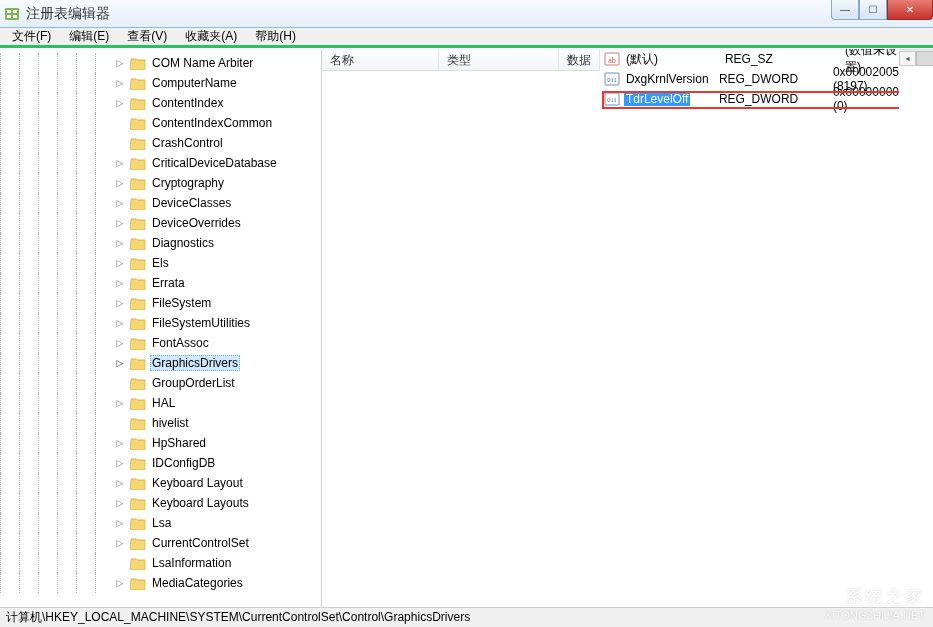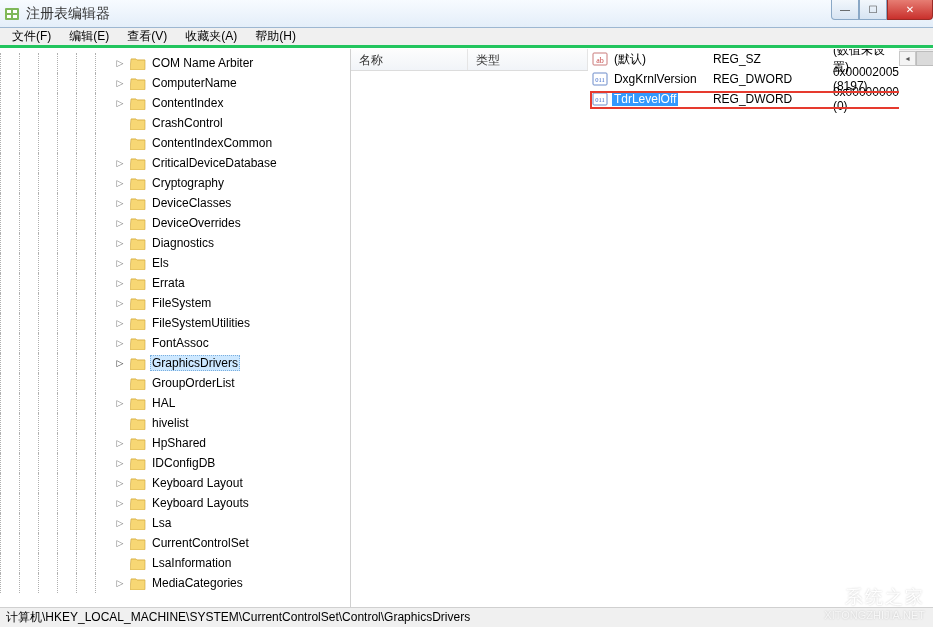--- a/index.html
+++ b/index.html
@@ -149,37 +149,37 @@
             <span class="gline"></span>
             <span class="gline"></span>
             <span class="gline"></span>
             <span class="gline"></span>
           </span>
           <span class="expander"></span>
           <svg class="folder-icon" viewBox="0 0 16 14">
             <path d="M1 3 h5 l1 1 h8 v9 a1 1 0 0 1 -1 1 h-13 a1 1 0 0 1 -1 -1 z" fill="#f7d774" stroke="#caa33b" stroke-width="0.6"></path>
             <path d="M1 3 h5 l1 1 h8" fill="none" stroke="#e6c054" stroke-width="0.6"></path>
           </svg>
+          <span class="tree-label">ContentIndexCommon</span>
+        </div>
+        <div class="tree-row">
+          <span class="indent-lines">
+            <span class="gline"></span>
+            <span class="gline"></span>
+            <span class="gline"></span>
+            <span class="gline"></span>
+            <span class="gline"></span>
+            <span class="gline"></span>
+          </span>
+          <span class="expander"></span>
+          <svg class="folder-icon" viewBox="0 0 16 14">
+            <path d="M1 3 h5 l1 1 h8 v9 a1 1 0 0 1 -1 1 h-13 a1 1 0 0 1 -1 -1 z" fill="#f7d774" stroke="#caa33b" stroke-width="0.6"></path>
+            <path d="M1 3 h5 l1 1 h8" fill="none" stroke="#e6c054" stroke-width="0.6"></path>
+          </svg>
           <span class="tree-label">CrashControl</span>
-        </div>
-        <div class="tree-row">
-          <span class="indent-lines">
-            <span class="gline"></span>
-            <span class="gline"></span>
-            <span class="gline"></span>
-            <span class="gline"></span>
-            <span class="gline"></span>
-            <span class="gline"></span>
-          </span>
-          <span class="expander"></span>
-          <svg class="folder-icon" viewBox="0 0 16 14">
-            <path d="M1 3 h5 l1 1 h8 v9 a1 1 0 0 1 -1 1 h-13 a1 1 0 0 1 -1 -1 z" fill="#f7d774" stroke="#caa33b" stroke-width="0.6"></path>
-            <path d="M1 3 h5 l1 1 h8" fill="none" stroke="#e6c054" stroke-width="0.6"></path>
-          </svg>
-          <span class="tree-label">ContentIndexCommon</span>
         </div>
         <div class="tree-row">
           <span class="indent-lines">
             <span class="gline"></span>
             <span class="gline"></span>
             <span class="gline"></span>
             <span class="gline"></span>
             <span class="gline"></span>
             <span class="gline"></span>
           </span>
@@ -526,20 +526,21 @@
           </svg>
           <span class="tree-label">MediaCategories</span>
         </div>
       </div>
   </div>
 
   <div class="values-panel">
     <div class="col-headers">
       <div class="col-h name">名称</div>
       <div class="col-h type">类型</div>
+      <div class="col-h data">数据</div>
     </div>
     <div class="values-body" id="values-body">
       <div class="highlight-box"></div>
     <div class="val-row">
           <div class="val-name-cell">
             <svg class="val-icon" viewBox="0 0 16 16">
               <rect x="1" y="2" width="14" height="12" rx="1" fill="#fff" stroke="#c97a7a"></rect>
               <text x="8" y="12" font-size="8" text-anchor="middle" fill="#c94d4d" font-family="Tahoma">ab</text>
             </svg>
             <span class="val-name-text">(默认)</span>

